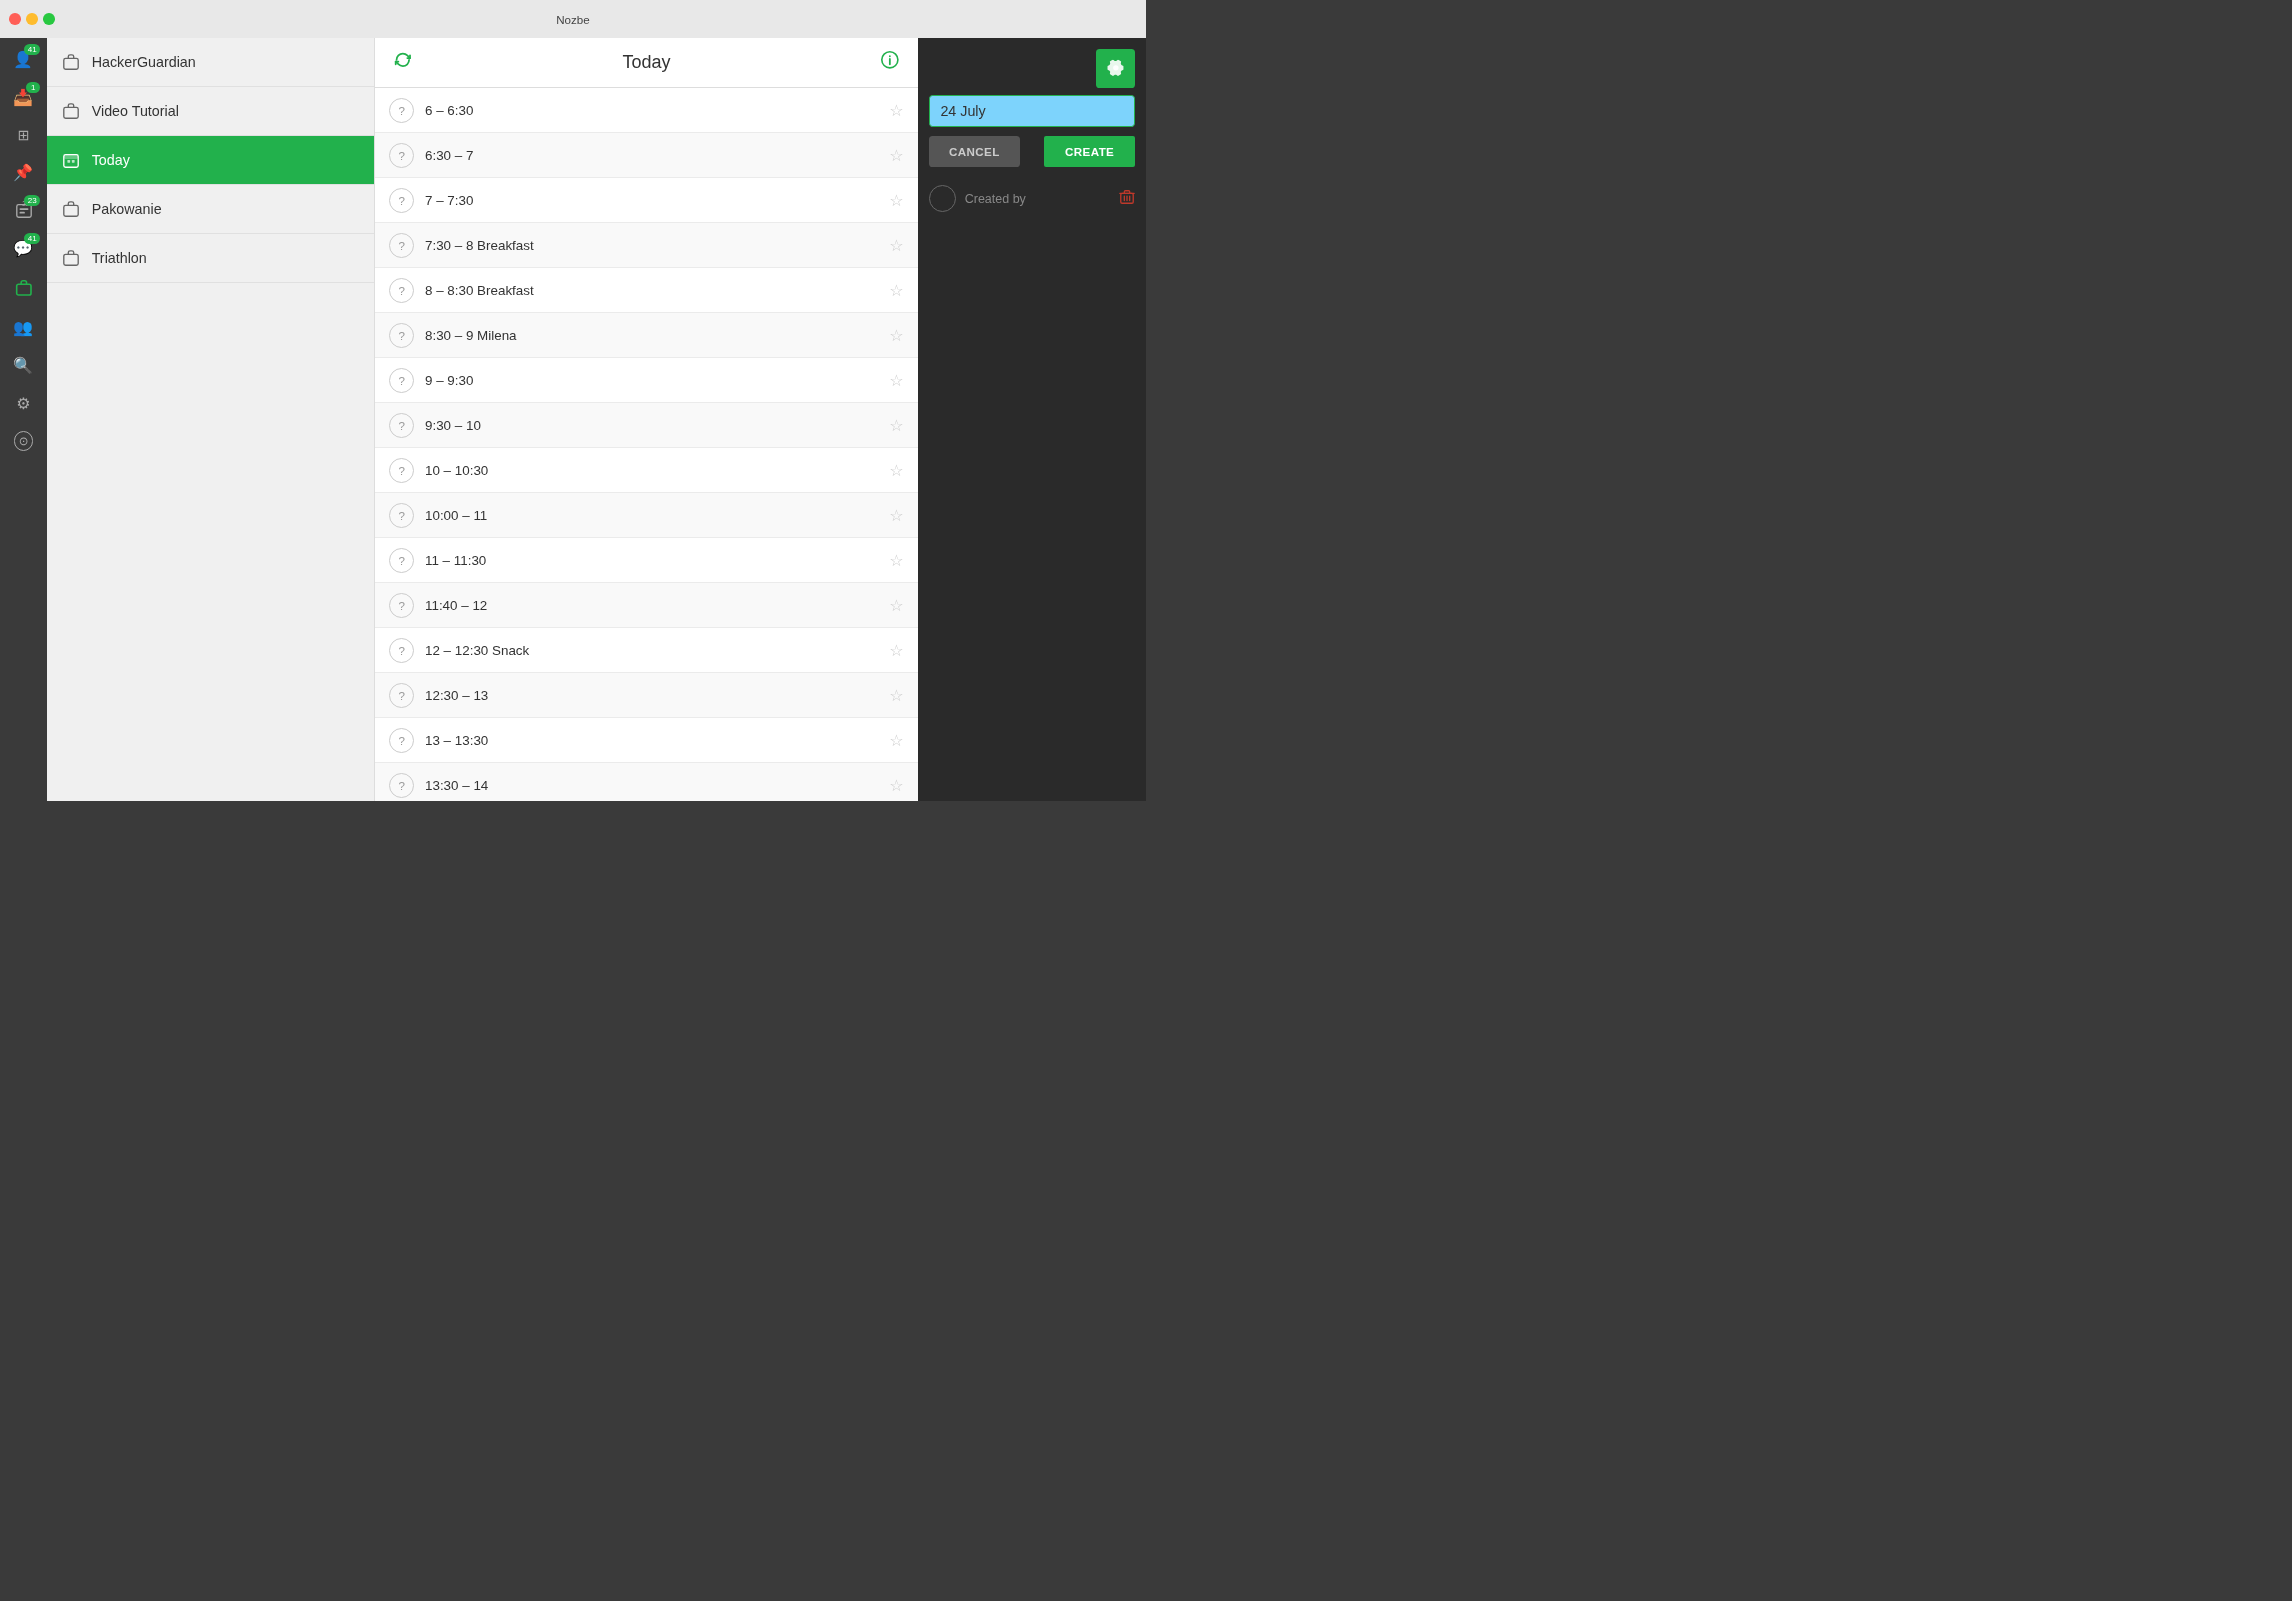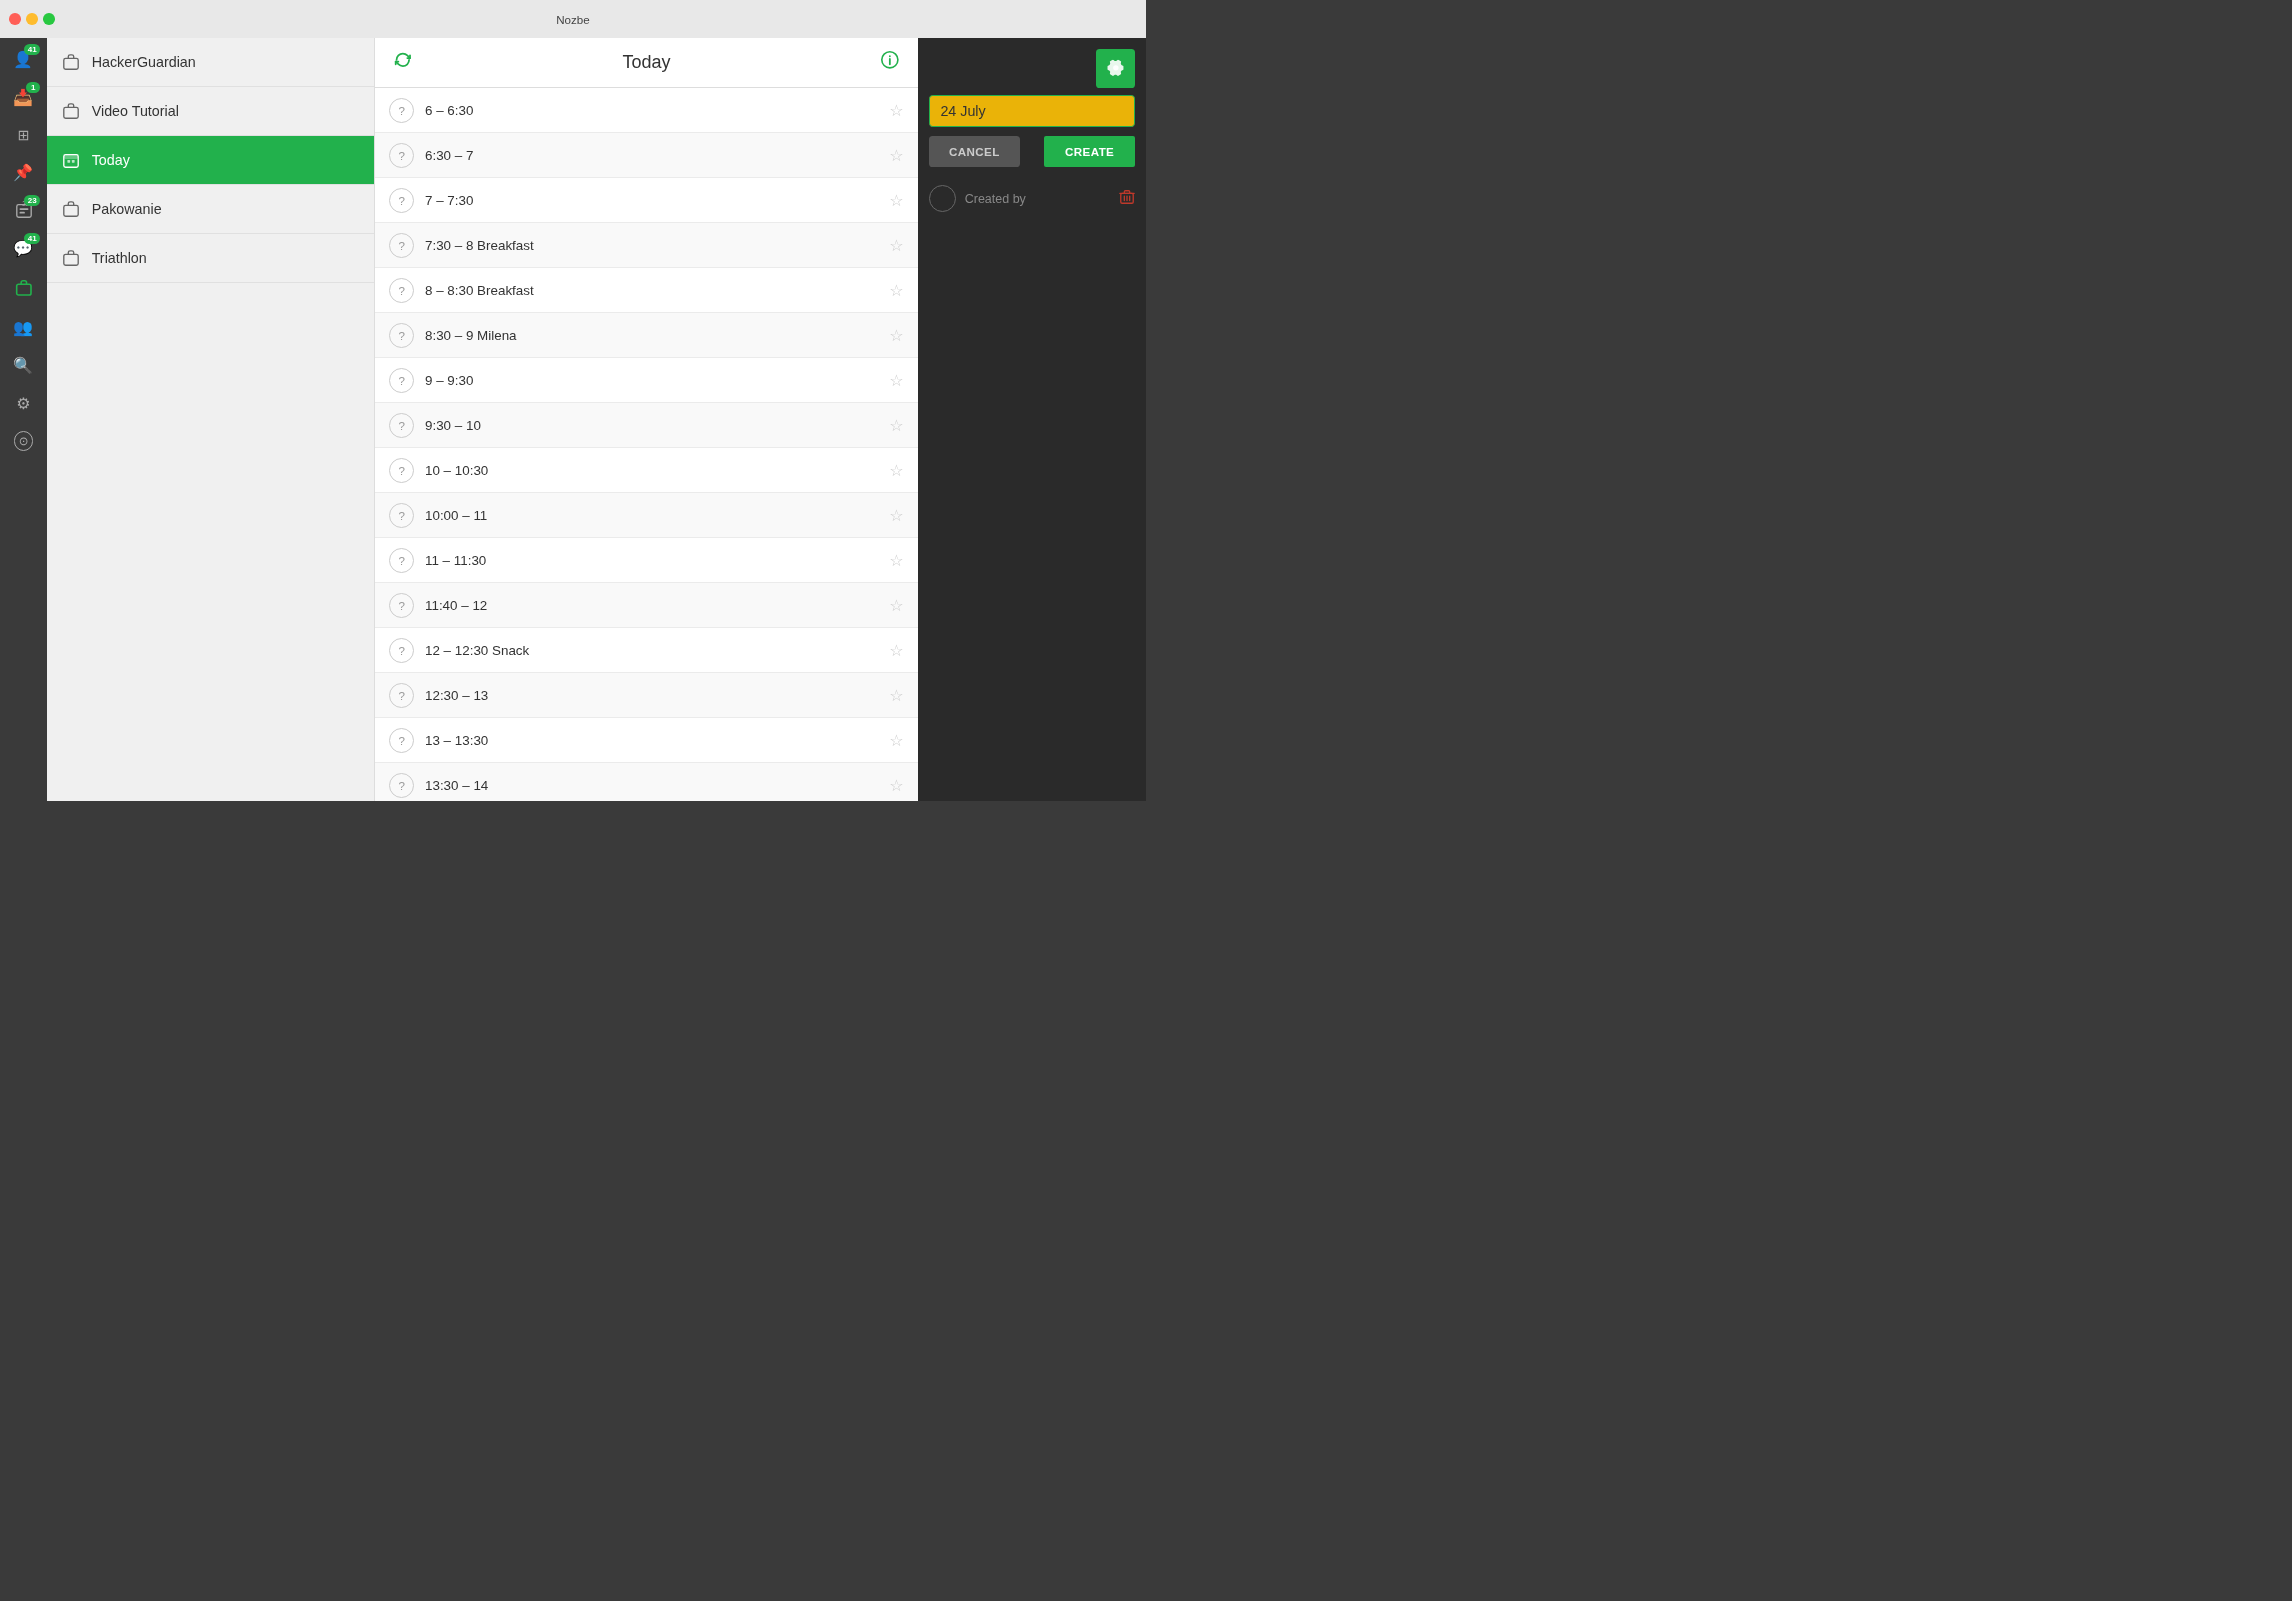--- a/index.html
+++ b/index.html
@@ -75,21 +75,21 @@
       color: #aaa;
       font-size: 16px;
     }
     .icon-sidebar-item .badge {
       position: absolute;
       top: 2.7px;
       right: 2.7px;
       background: #22b14c;
       color: white;
       font-size: 8px;
-      font-weight: bold;
+      font-weight: normal;
       border-radius: 7.2px;
       padding: 0.9px 3.6px;
       min-width: 14.3px;
       text-align: center;
     }
     .icon-sidebar-item.active-icon { color: white; }
 
     
     .project-sidebar {
       width: 328px;
@@ -219,21 +219,21 @@
     .right-panel {
       width: 228px;
       background: #2a2a2a;
       flex-shrink: 0;
       display: flex;
       flex-direction: column;
       padding: 10.7px;
     }
     .right-panel-input {
       width: 100%;
-      background: #eab308;
+      background: #7dd3fc;
       border: 1.8px solid #22b14c;
       border-radius: 3.6px;
       padding: 7.2px 10.7px;
       font-size: 14.3px;
       color: #333;
       outline: none;
       margin-bottom: 9px;
     }
     .right-panel-buttons {
       display: flex;

